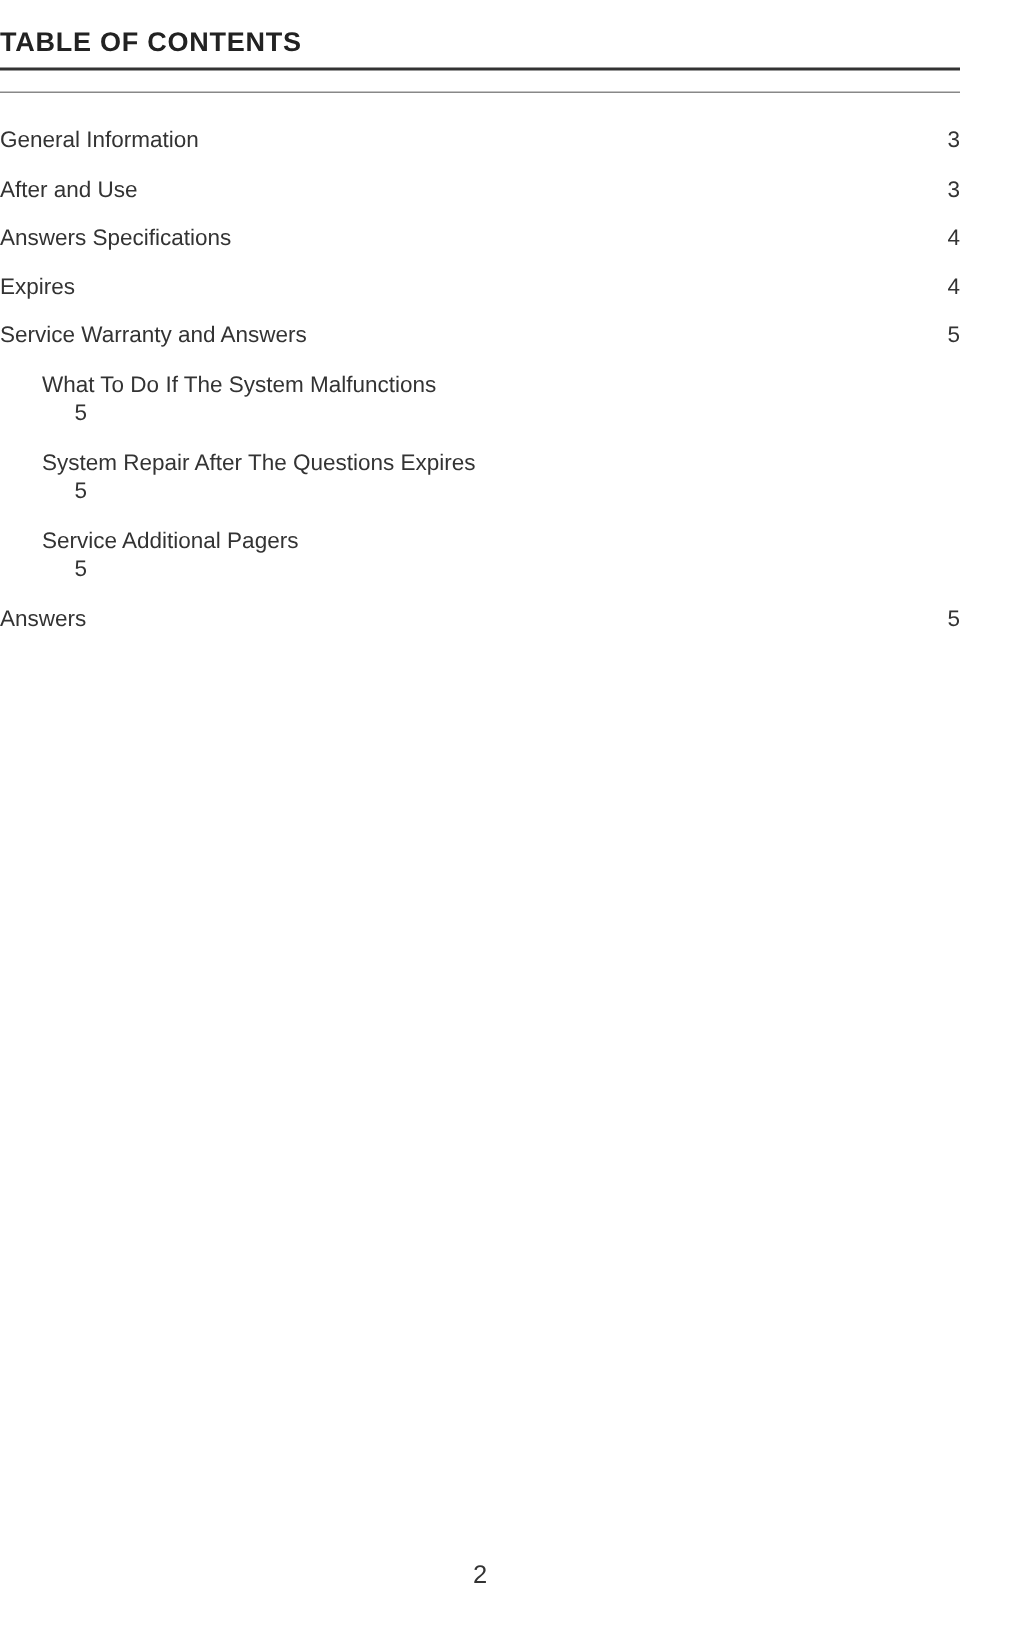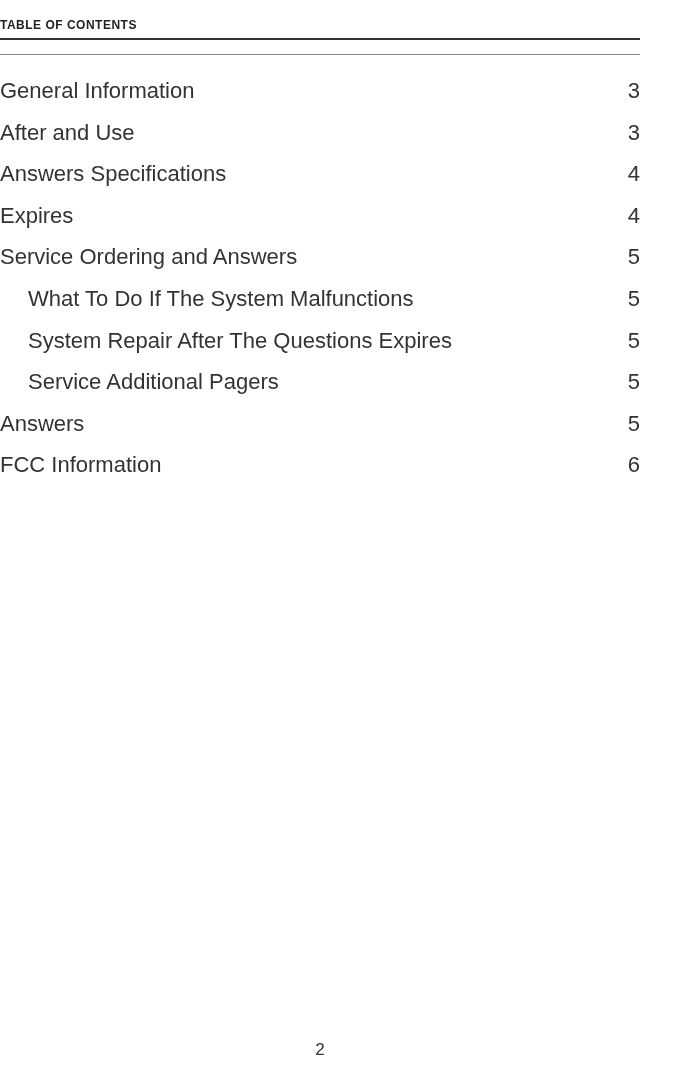--- a/index.html
+++ b/index.html
@@ -11,42 +11,43 @@
       width: 675px;
       height: 1085px;
       background: #ffffff;
       font-family: Arial, Helvetica, sans-serif;
       color: #333333;
       position: relative;
       padding: 18px 35px 0 0;
     }
     .heading {
       font-weight: 900;
-      font-size: 12px;
+      font-size: 18px;
       letter-spacing: 0.5px;
       padding-bottom: 6px;
       border-bottom: 2px solid #333333;
       margin-bottom: 14px;
       color: #222222;
     }
     .rule-secondary {
       border-bottom: 1px solid #888888;
       margin-bottom: 22px;
     }
     .toc-entry {
       display: flex;
       justify-content: space-between;
       align-items: baseline;
-      font-size: 22px;
+      font-size: 15px;
       color: #333333;
       margin-bottom: 13px;
       line-height: 1.3;
     }
     .toc-entry.indent {
       padding-left: 28px;
+      flex-direction: column;
     }
     .toc-label {
       flex: 1;
     }
     .toc-page {
       width: 30px;
       text-align: right;
     }
     .page-number {
       position: absolute;
@@ -75,38 +76,34 @@
     </div>
     <div class="toc-entry">
       <span class="toc-label">Answers Specifications</span>
       <span class="toc-page">4</span>
     </div>
     <div class="toc-entry">
       <span class="toc-label">Expires</span>
       <span class="toc-page">4</span>
     </div>
     <div class="toc-entry">
-      <span class="toc-label">Service Ordering and Answers</span>
+      <span class="toc-label">Service Warranty and Answers</span>
       <span class="toc-page">5</span>
     </div>
     <div class="toc-entry indent">
       <span class="toc-label">What To Do If The System Malfunctions</span>
       <span class="toc-page">5</span>
     </div>
     <div class="toc-entry indent">
       <span class="toc-label">System Repair After The Questions Expires</span>
       <span class="toc-page">5</span>
     </div>
     <div class="toc-entry indent">
       <span class="toc-label">Service Additional Pagers</span>
       <span class="toc-page">5</span>
     </div>
     <div class="toc-entry">
       <span class="toc-label">Answers</span>
       <span class="toc-page">5</span>
     </div>
-    <div class="toc-entry">
-      <span class="toc-label">FCC Information</span>
-      <span class="toc-page">6</span>
-    </div>
   </div>
 
 <div class="page-number">2</div>
 
 </body></html>

